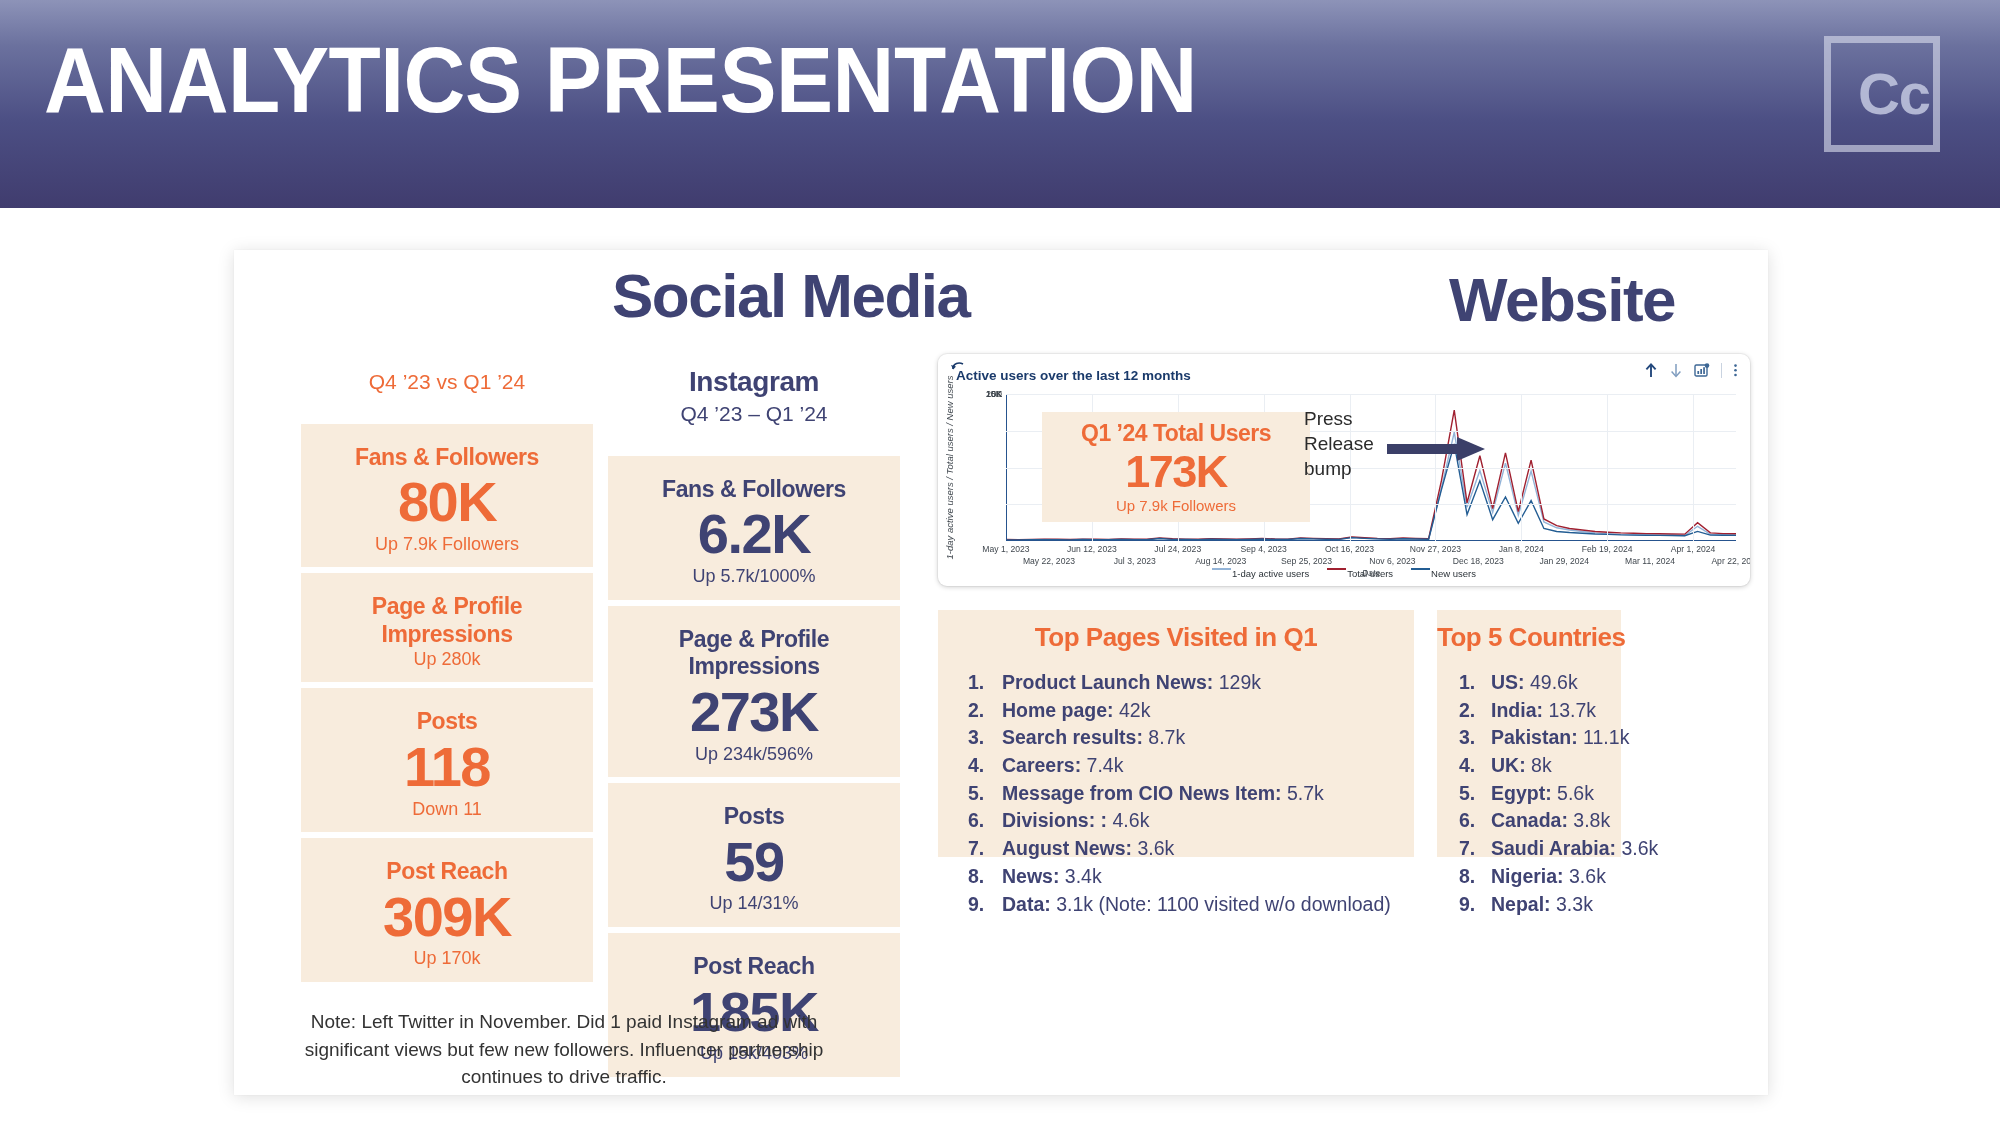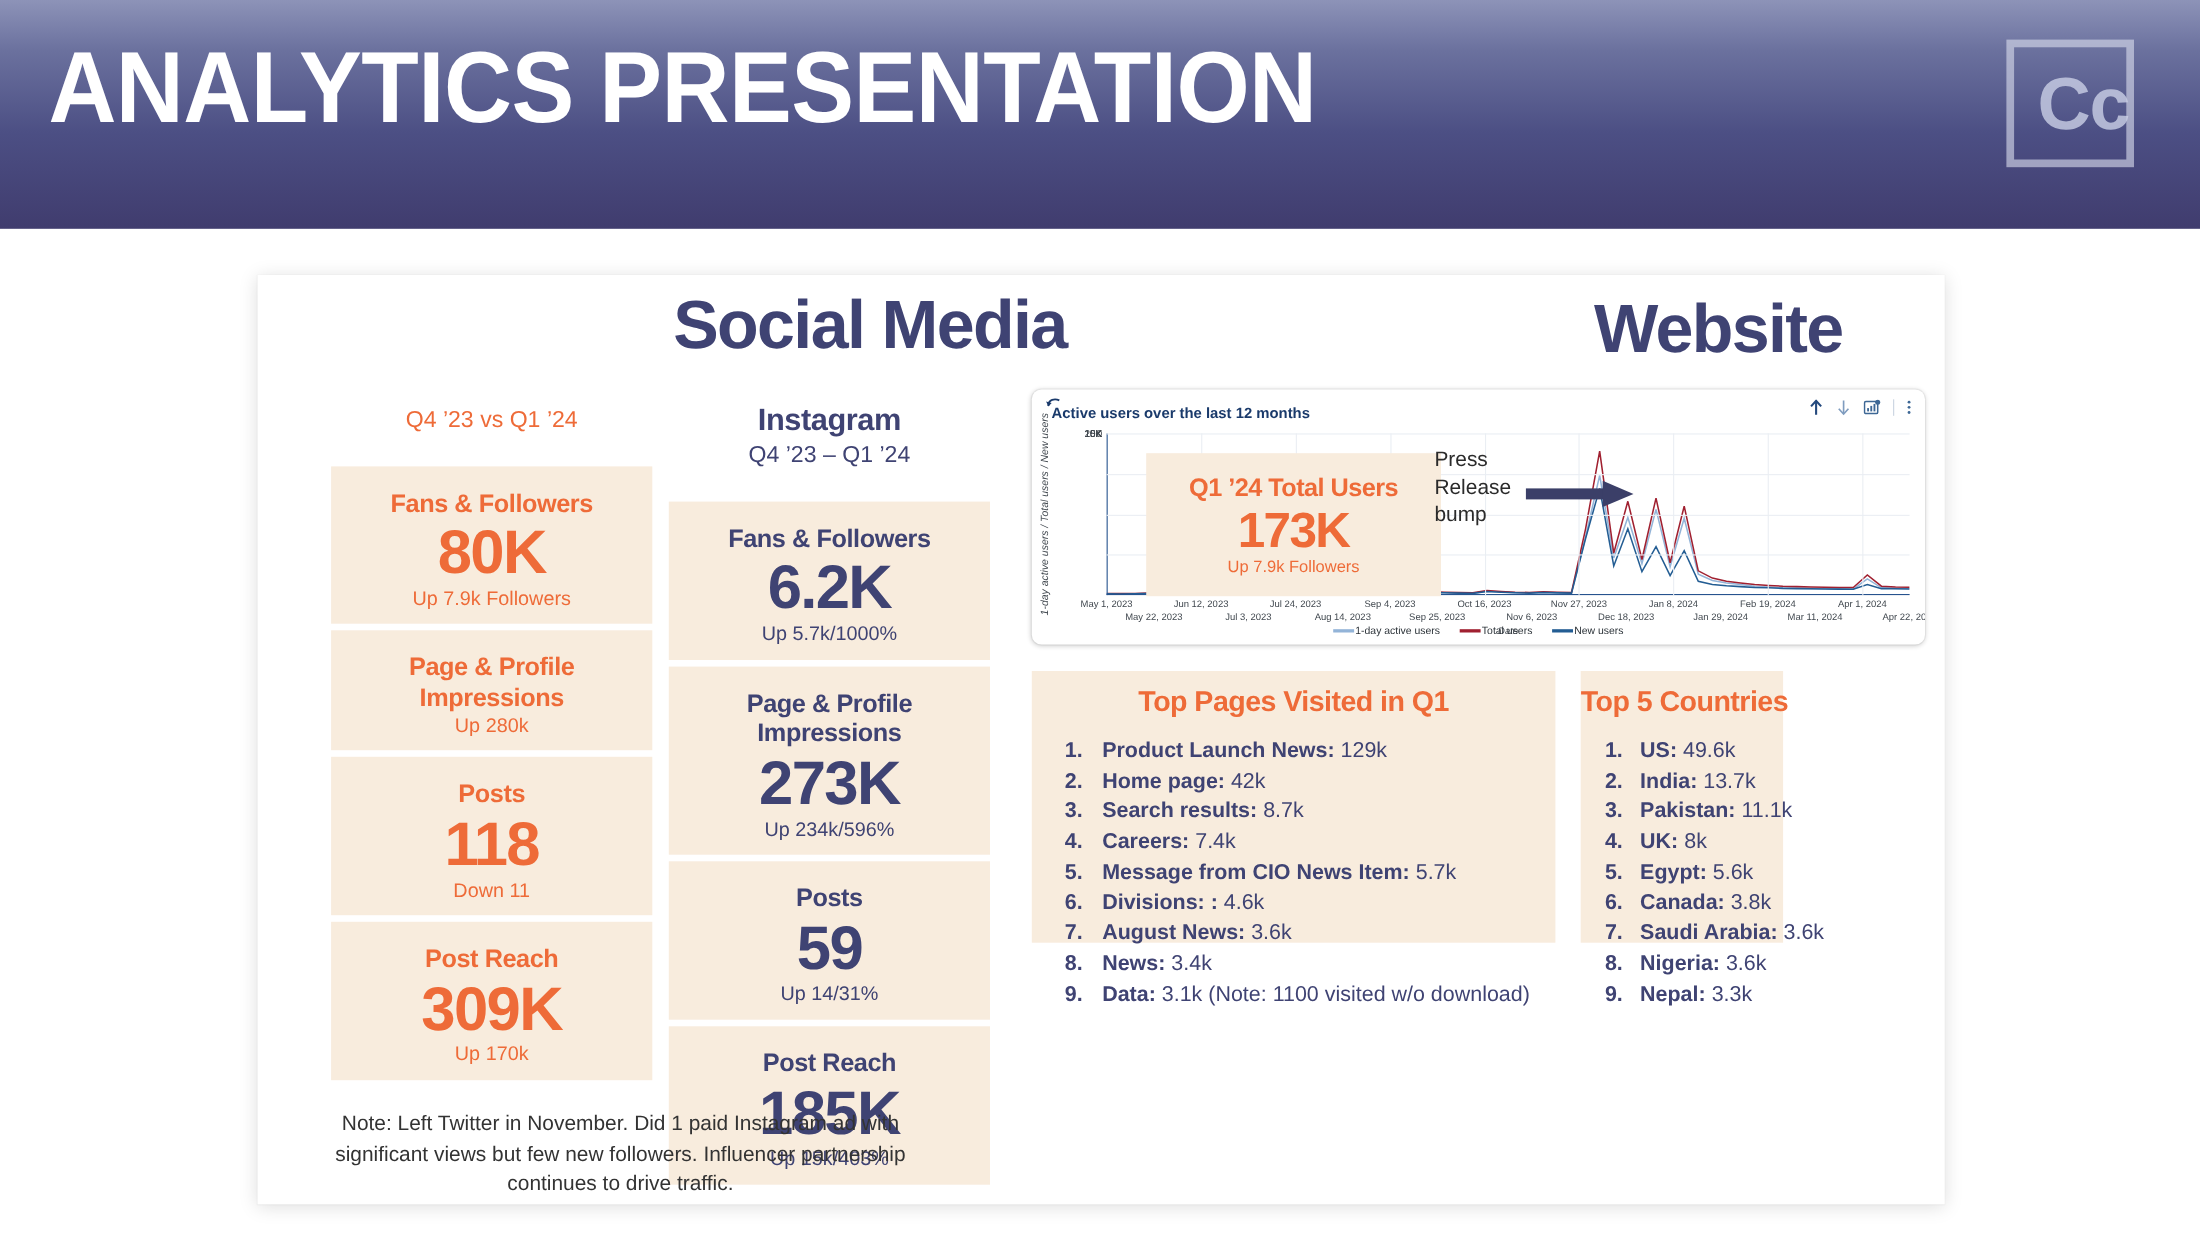--- a/index.html
+++ b/index.html
@@ -23,21 +23,21 @@
     letter-spacing: -0.5px; line-height: 1.0;
     transform: scaleX(0.93); transform-origin: left top;
     white-space: nowrap;
   }
   .cc-logo {
     position: absolute; left: 1824px; top: 36px; width: 116px; height: 116px;
     border: 7px solid rgba(216,219,236,0.62);
     display: flex; align-items: center; justify-content: center;
   }
   .cc-logo span {
-    font-size: 67px; font-weight: bold; color: rgba(203,207,230,0.80);
+    font-size: 58px; font-weight: bold; color: rgba(203,207,230,0.80);
     letter-spacing: -1px; line-height: 1; margin-left: 24px;
   }
 
   
   .slide {
     position: absolute; left: 234px; top: 250px; width: 1534px; height: 845px;
     background: #ffffff;
     box-shadow: 0 2px 16px rgba(0,0,0,0.13), 0 0 1px rgba(0,0,0,0.08);
   }
 
@@ -136,25 +136,25 @@
   .xt.r1 { top: 0; }
   .xt.r2 { top: 12px; }
   .xaxis-name {
     position: absolute; left: 50%; top: 24px; transform: translateX(-50%);
     font-size: 8.6px; font-style: italic; color: #41484f;
   }
   .legend {
     position: absolute; left: 0; right: 0; top: 214px;
     display: flex; justify-content: center; gap: 18px; align-items: center;
   }
-  .lg { display: flex; align-items: center; gap: 1px; font-size: 9.5px; color: #2c3339; }
+  .lg { display: flex; gap: 1px; font-size: 9.5px; color: #2c3339; }
   .lg i { display: block; width: 19px; height: 2.2px; }
 
   .kpi-overlay {
-    position: absolute; left: 104px; top: 58px; width: 268px; height: 130px;
+    position: absolute; left: 104px; top: 58px; width: 268px; height: 110px;
     background: #f8ecdd; display: flex; flex-direction: column;
     align-items: center; justify-content: center;
   }
   .kpi-overlay .k1 { font-size: 23px; font-weight: bold; color: #ee6b38; letter-spacing: -0.5px; white-space: nowrap; }
   .kpi-overlay .k2 { font-size: 45px; font-weight: bold; color: #ee6b38; letter-spacing: -1.5px; line-height: 1.1; }
   .kpi-overlay .k3 { font-size: 15px; color: #ee6b38; white-space: nowrap; }
 
   .press {
     position: absolute; left: 366px; top: 52px;
     font-size: 19px; line-height: 1.32; color: #2b2b2b; white-space: nowrap;

